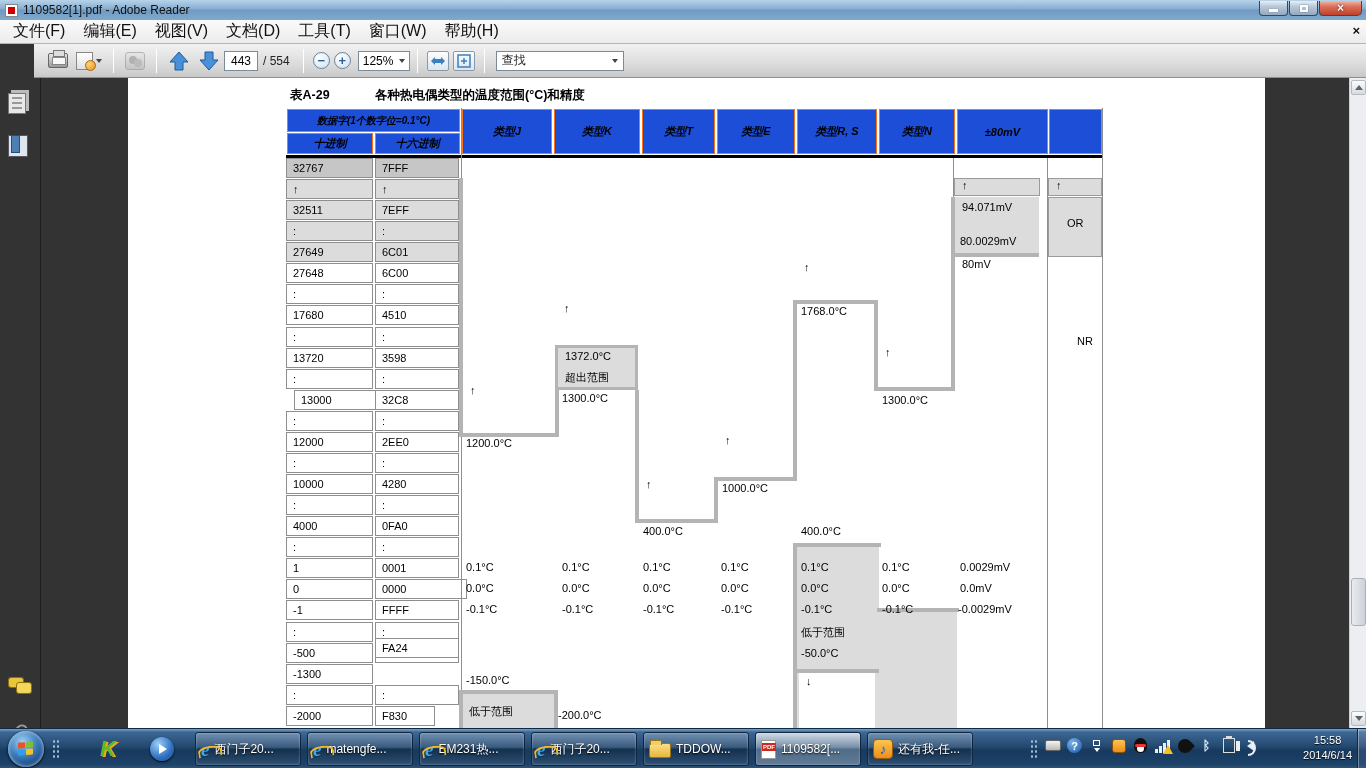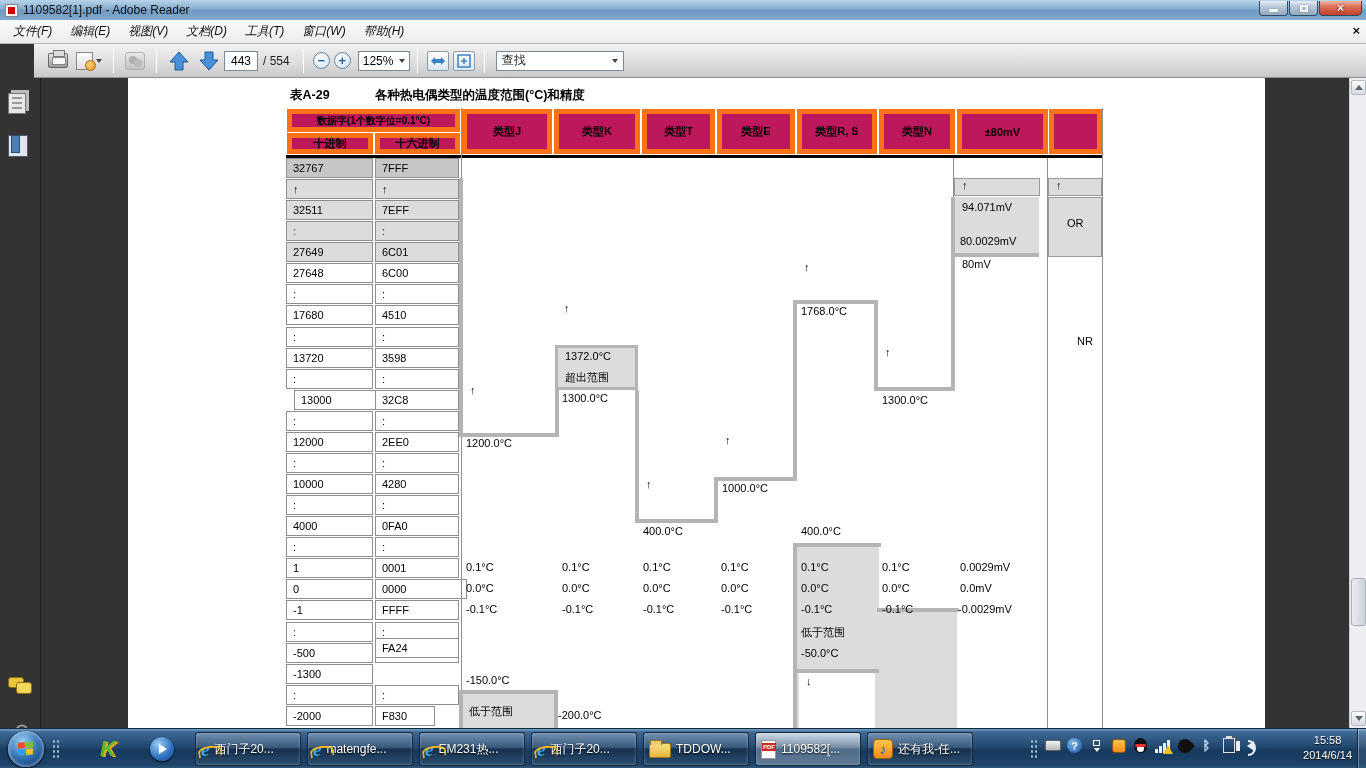--- a/index.html
+++ b/index.html
@@ -19,21 +19,21 @@
     font-size:10px; color:#fff; margin-left:1px; }
   .wbtn.close { width:43px; background:linear-gradient(#f2b7a5,#d9705a 40%,#c23f28); border-radius:0 0 5px 4px; }
   .wbtn .minbar { width:9px; height:3px; background:#fff; margin-top:5px; box-shadow:0 0 1px #345; }
   .wbtn .restorebox { width:8px; height:7px; border:2px solid #fff; box-shadow:0 0 1px #345; }
   .wbtn.close span { font-size:12px; font-weight:bold; text-shadow:0 0 2px #601; }
 
   
   .menubar { position:absolute; left:0; top:20px; width:1366px; height:24px;
     background:linear-gradient(#fafafa,#ececec); border-bottom:1px solid #b5b5b5;
     display:flex; align-items:center; padding-left:4px; }
-  .menu-item { font-size:12px; color:#111; padding:3px 9px; cursor:default;font-style:italic; }
+  .menu-item { font-size:16px; color:#111; padding:3px 9px; cursor:default; }
   .menubar-close { position:absolute; right:6px; top:3px; font-size:13px; font-weight:bold; color:#111; }
 
   
   .toolbar { position:absolute; left:0; top:44px; width:1366px; height:34px;
     background:linear-gradient(#f2f2f2,#d8d8d8 70%,#c8c8c8); border-bottom:1px solid #8f8f8f;
     display:flex; align-items:center; padding-left:10px;margin-left:34px; }
   .tsep { width:1px; height:24px; background:#aaa; border-right:1px solid #fff; margin:0 7px; }
   .tbtn { display:flex; align-items:center; justify-content:center; height:26px; padding:0 4px; border-radius:3px; }
   .printer { width:20px; height:15px; background:linear-gradient(#e8e8e8,#9a9a9a); border:1px solid #666; border-radius:2px; position:relative; }
   .printer::before { content:""; position:absolute; left:4px; top:-4px; width:10px; height:5px; background:#ddd; border:1px solid #777; }
@@ -75,22 +75,22 @@
 
   .scrollbar { position:absolute; right:0; top:0; width:17px; height:650px; background:#eceef1; border-left:1px solid #cfcfcf; }
   .sbtn { position:absolute; left:1px; width:15px; height:15px; background:linear-gradient(#fdfdfd,#d6dae0); border:1px solid #b5bac1; border-radius:2px;
     display:flex; align-items:center; justify-content:center; }
   .tri-up { width:0; height:0; border-left:4px solid transparent; border-right:4px solid transparent; border-bottom:5px solid #5a6470; }
   .tri-down { width:0; height:0; border-left:4px solid transparent; border-right:4px solid transparent; border-top:5px solid #5a6470; }
   .sthumb { position:absolute; left:1px; top:500px; width:15px; height:48px; background:linear-gradient(90deg,#e9ebee,#cdd2d9); border:1px solid #aab0b8; border-radius:3px; }
 
   
   .pgtitle { position:absolute; font-size:12.5px; font-weight:bold; color:#000; white-space:nowrap; }
-  .hc { position:absolute; border:5px solid #f97316; background:#be185d; display:flex; align-items:center; justify-content:center;
-    font-size:11px; font-weight:bold; color:#000; white-space:nowrap; }
+  .hc { position:absolute; border:1px solid #f97316; background:#1d4ed8; display:flex; align-items:center; justify-content:center;
+    font-size:11px; font-weight:bold; color:#000; white-space:nowrap;font-style:italic; }
   .blackbar { position:absolute; background:#000; }
   .bar { position:absolute; background:#b4b4b4; }
   .fillg { position:absolute; background:#dcdcdc; }
   .fillw { position:absolute; background:#fff; }
   .fillgb { position:absolute; background:#dcdcdc; border:1px solid #9a9a9a; }
   .kbox { position:absolute; background:#dcdcdc; border:3px solid #b4b4b4; }
   .thin { position:absolute; background:#8e8e8e; }
   .lbl { position:absolute; font-size:11px; color:#000; white-space:nowrap; }
   .overband { position:absolute; left:333px; top:80px; width:642px; height:21px; background:#c6c6c6; border-bottom:1px solid #8e8e8e; }
   .overband span { position:absolute; top:3px; font-size:11px; color:#000; white-space:nowrap; }

